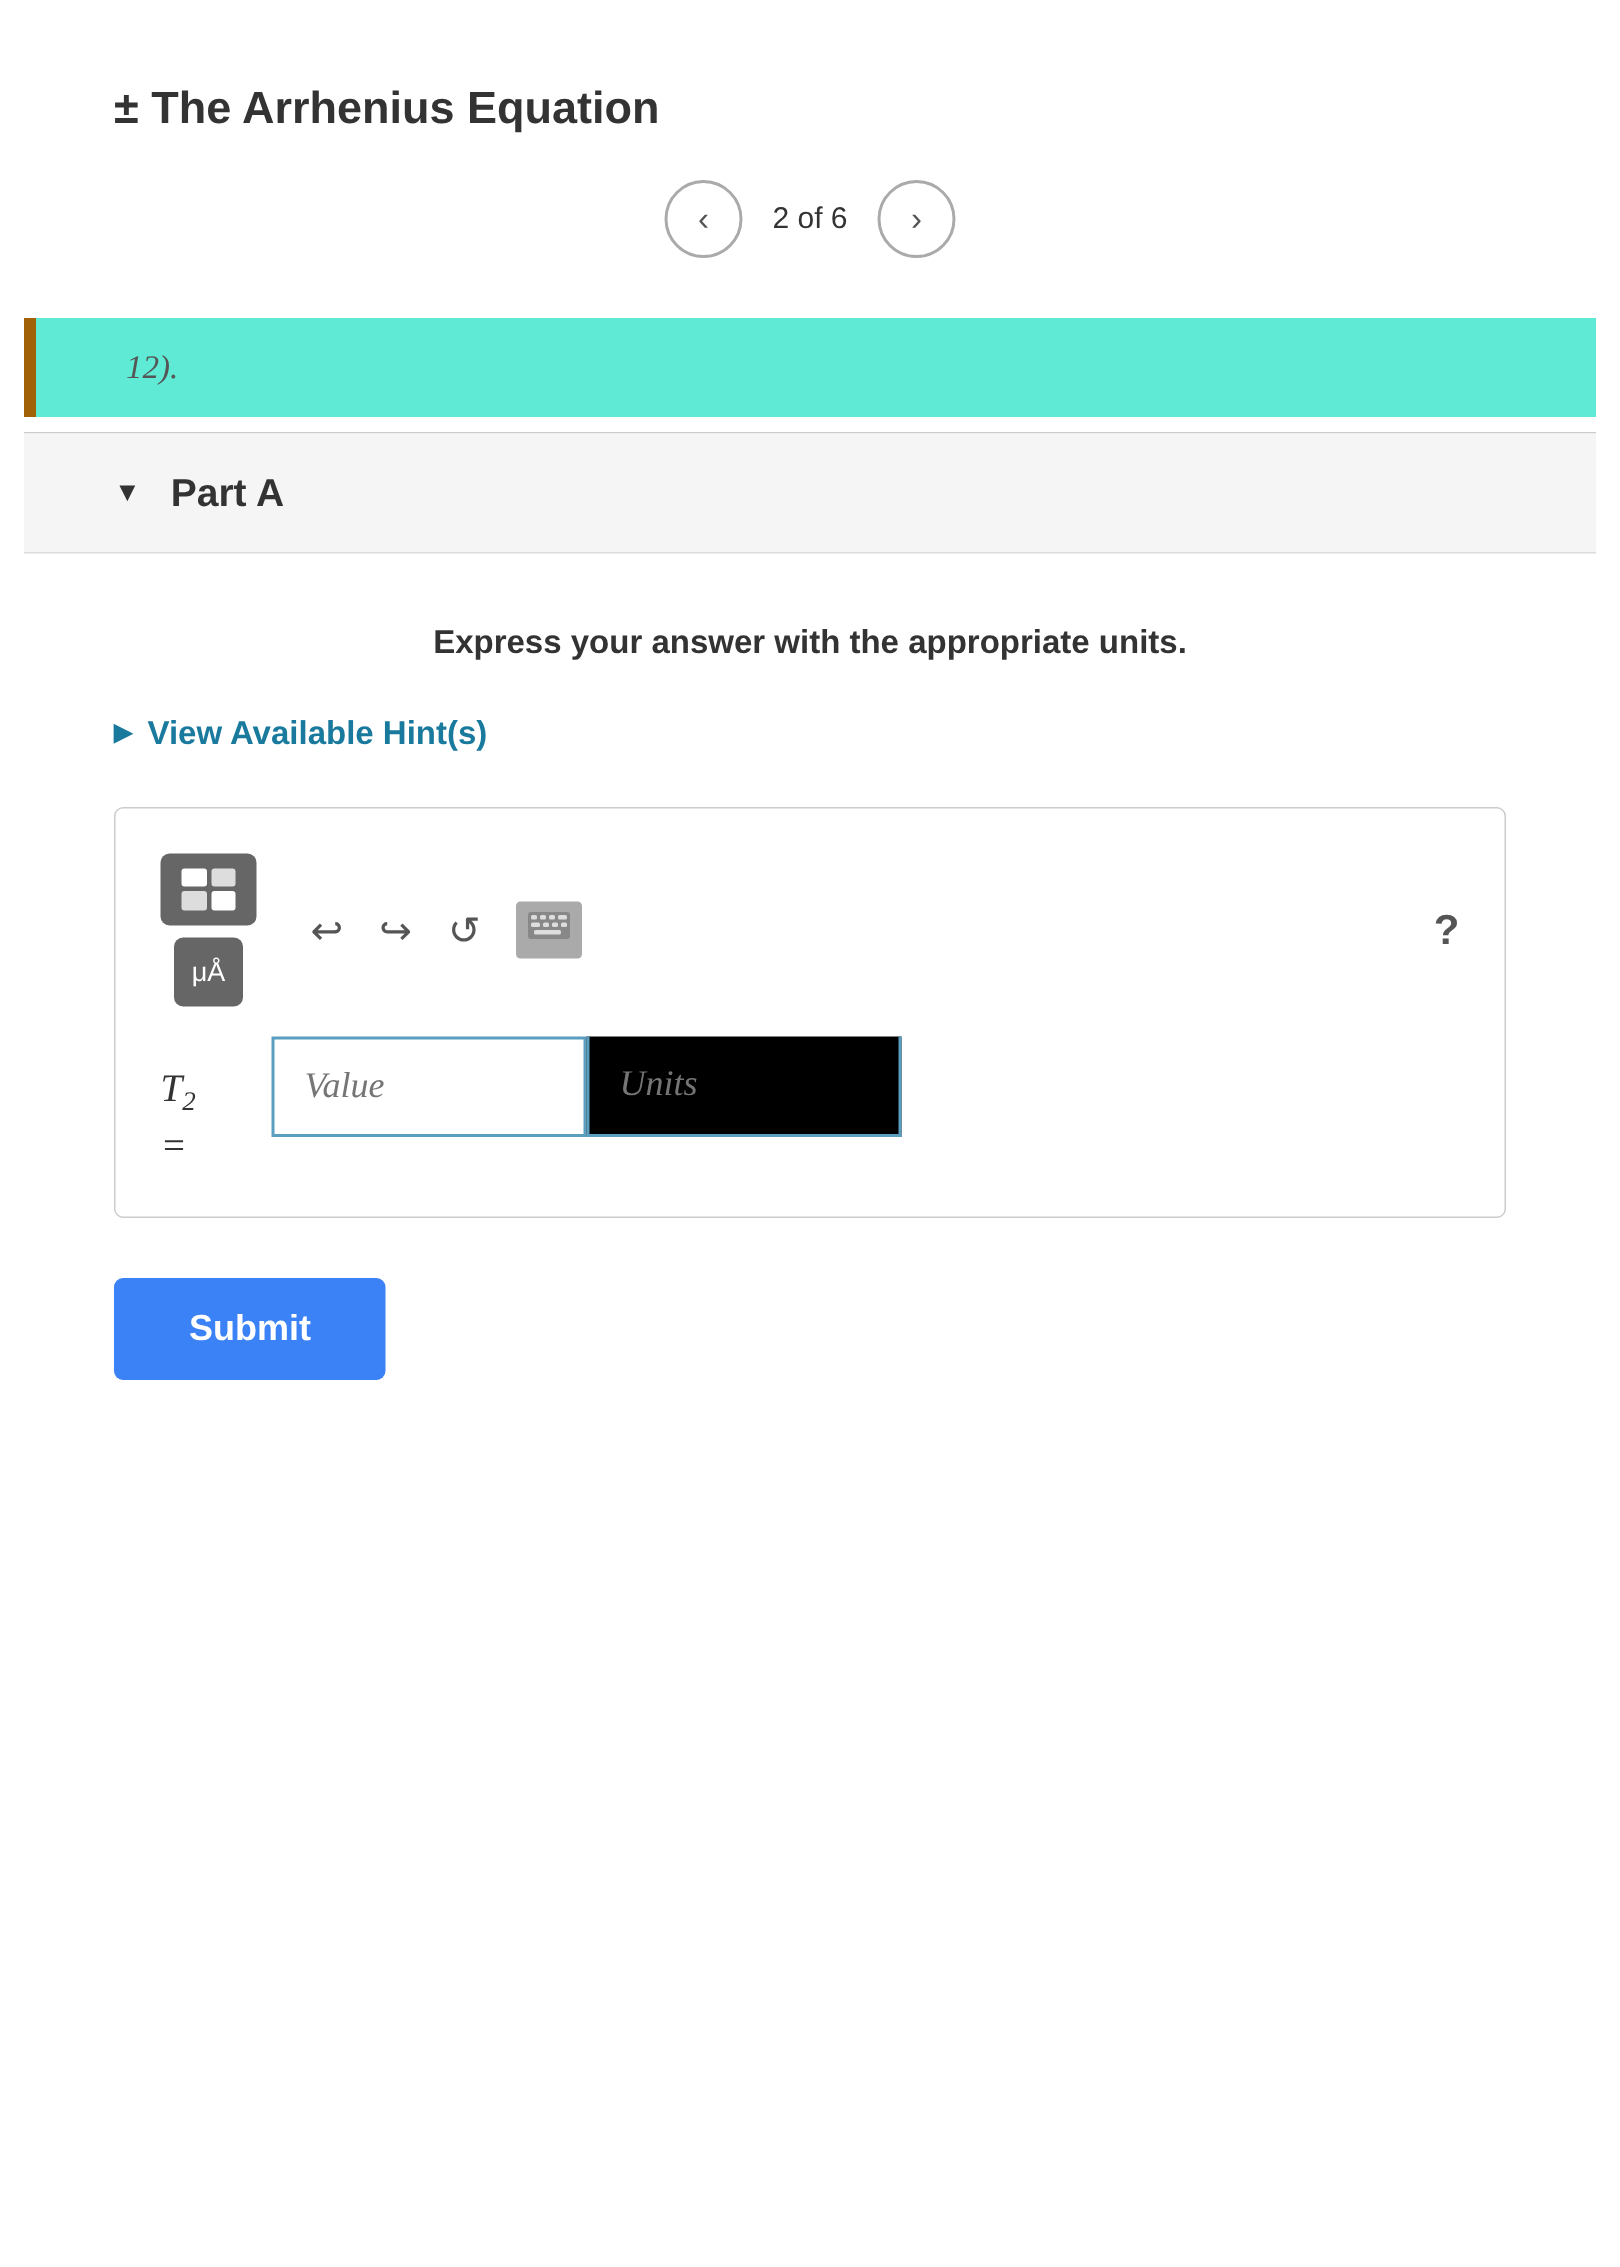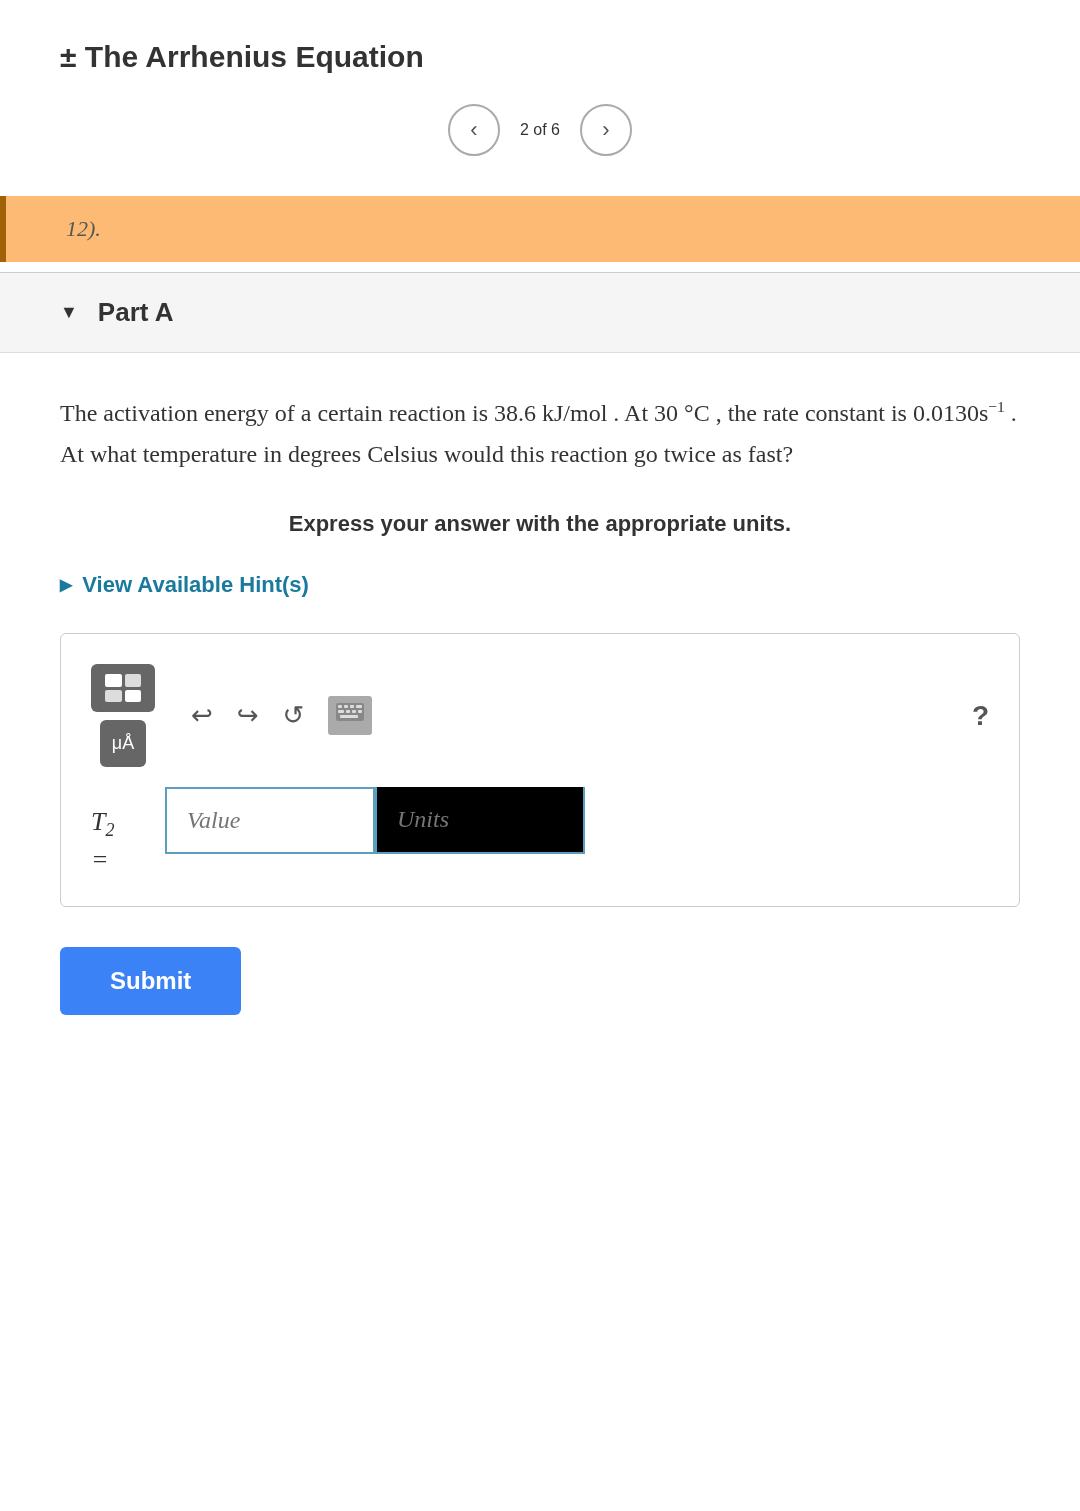--- a/index.html
+++ b/index.html
@@ -7,21 +7,21 @@
       font-family: Georgia, 'Times New Roman', serif;
       background: #fff;
       width: 1080px;
       min-height: 1511px;
       overflow-x: hidden;
       color: #333;
     }
 
     .page-wrapper {
       width: 100%;
-      padding: 0;
+      padding: 16px;
     }
 
     
     .title-section {
       padding: 40px 60px 20px 60px;
     }
 
     .equation-title {
       font-family: Arial, Helvetica, sans-serif;
       font-size: 30px;
@@ -48,28 +48,28 @@
       color: #555;
       cursor: pointer;
       display: flex;
       align-items: center;
       justify-content: center;
       font-family: Arial, sans-serif;
     }
 
     .pagination-text {
       font-family: Arial, sans-serif;
-      font-size: 16px;
+      font-size: 20px;
       color: #333;
     }
 
     
     .preview-area {
-      background: #fdba74;
-      border-left: 6px solid #a16207;
+      background: #5eead4;
+      border-left: 8px solid #a16207;
       padding: 20px 60px;
       font-style: italic;
       font-size: 22px;
       color: #555;
       margin-bottom: 0;
     }
 
     .part-header {
       display: flex;
       align-items: center;
@@ -329,23 +329,20 @@
   <div style="padding: 0 60px;">
 
     <div style="margin: 10px -60px 0 -60px; border-top: 1px solid #ccc;"></div>
     <div class="part-header">
       <span class="part-triangle">▼</span>
       <span class="part-title">Part A</span>
     </div>
 
     <div class="question-body">
 
-      <div class="question-text">
-        The activation energy of a certain reaction is 38.6 kJ/mol . At 30 °C , the rate constant is 0.0130s<sup>−1</sup> . At what temperature in degrees Celsius would this reaction go twice as fast?
-      </div>
 
       <div class="express-instruction">Express your answer with the appropriate units.</div>
 
       
       <a class="hint-link" href="#">
         <span class="hint-triangle">▶</span>
         <span>View Available Hint(s)</span>
       </a>
 
       

